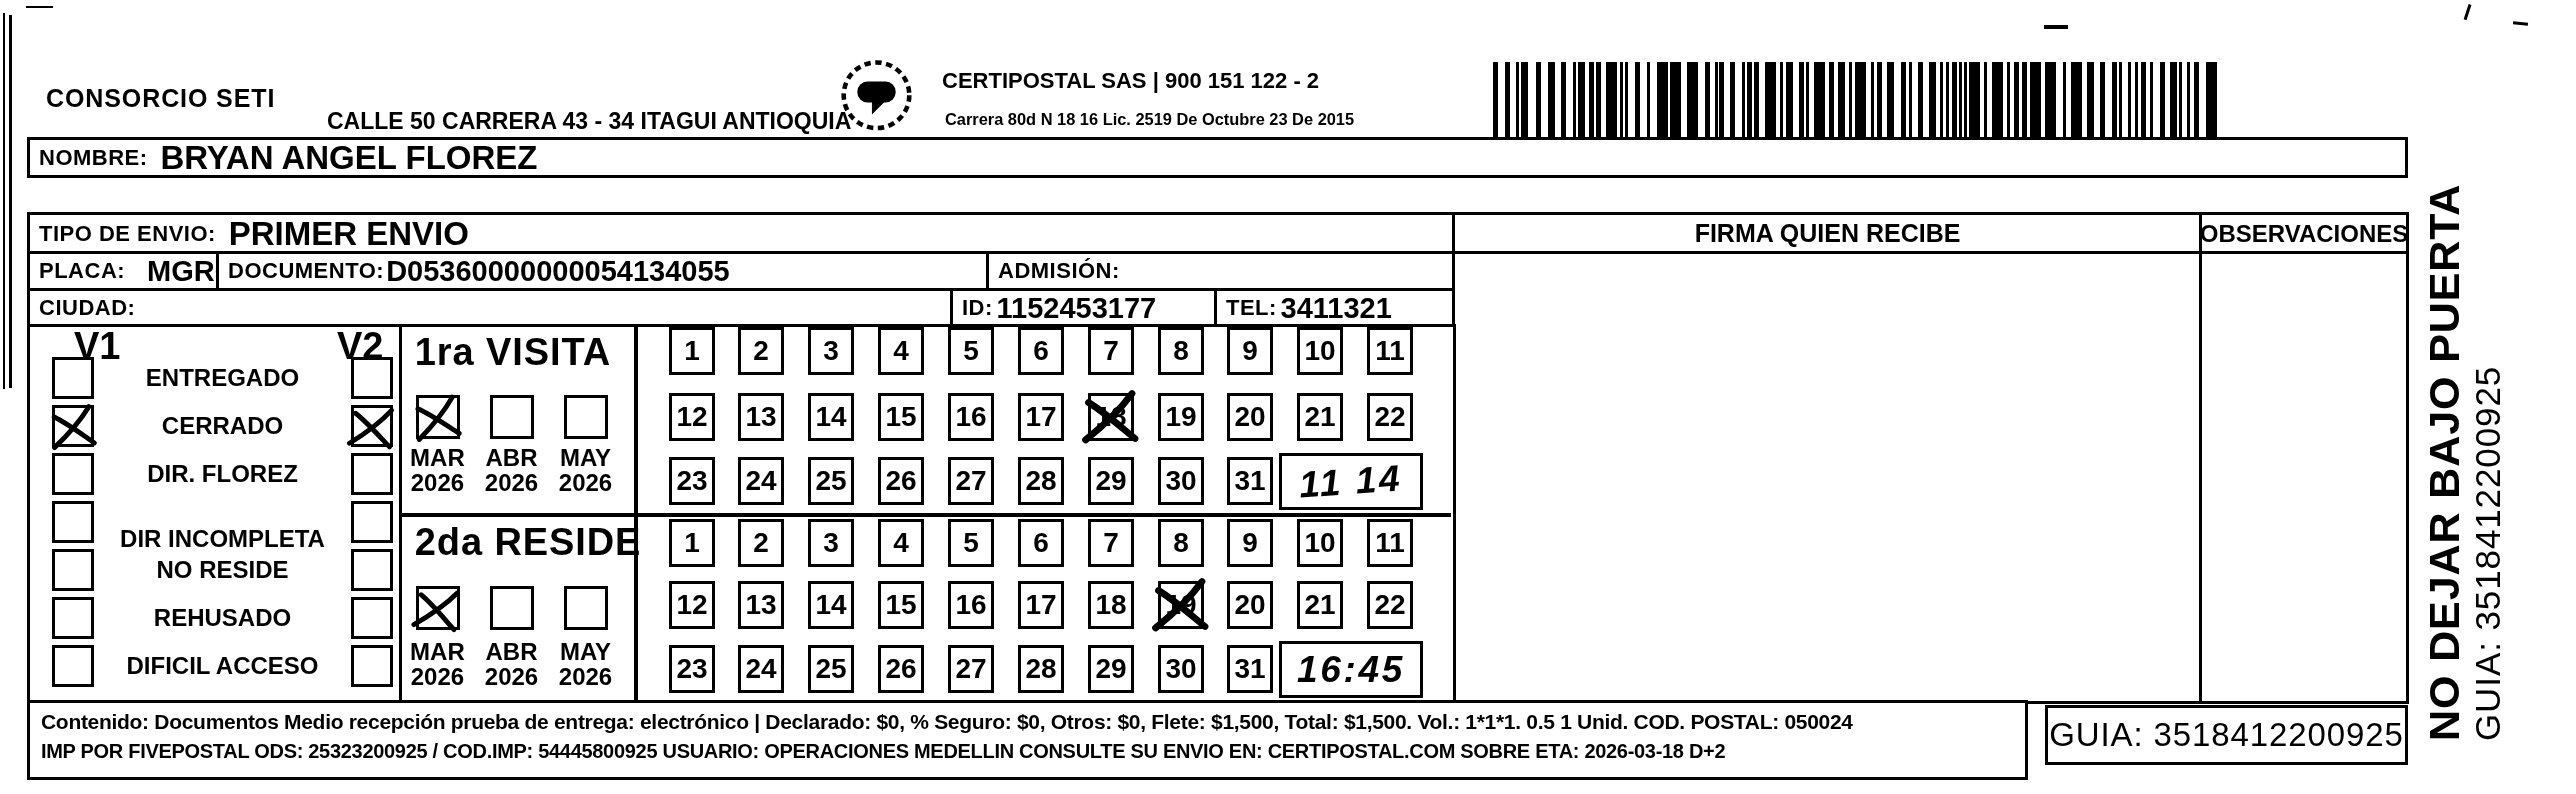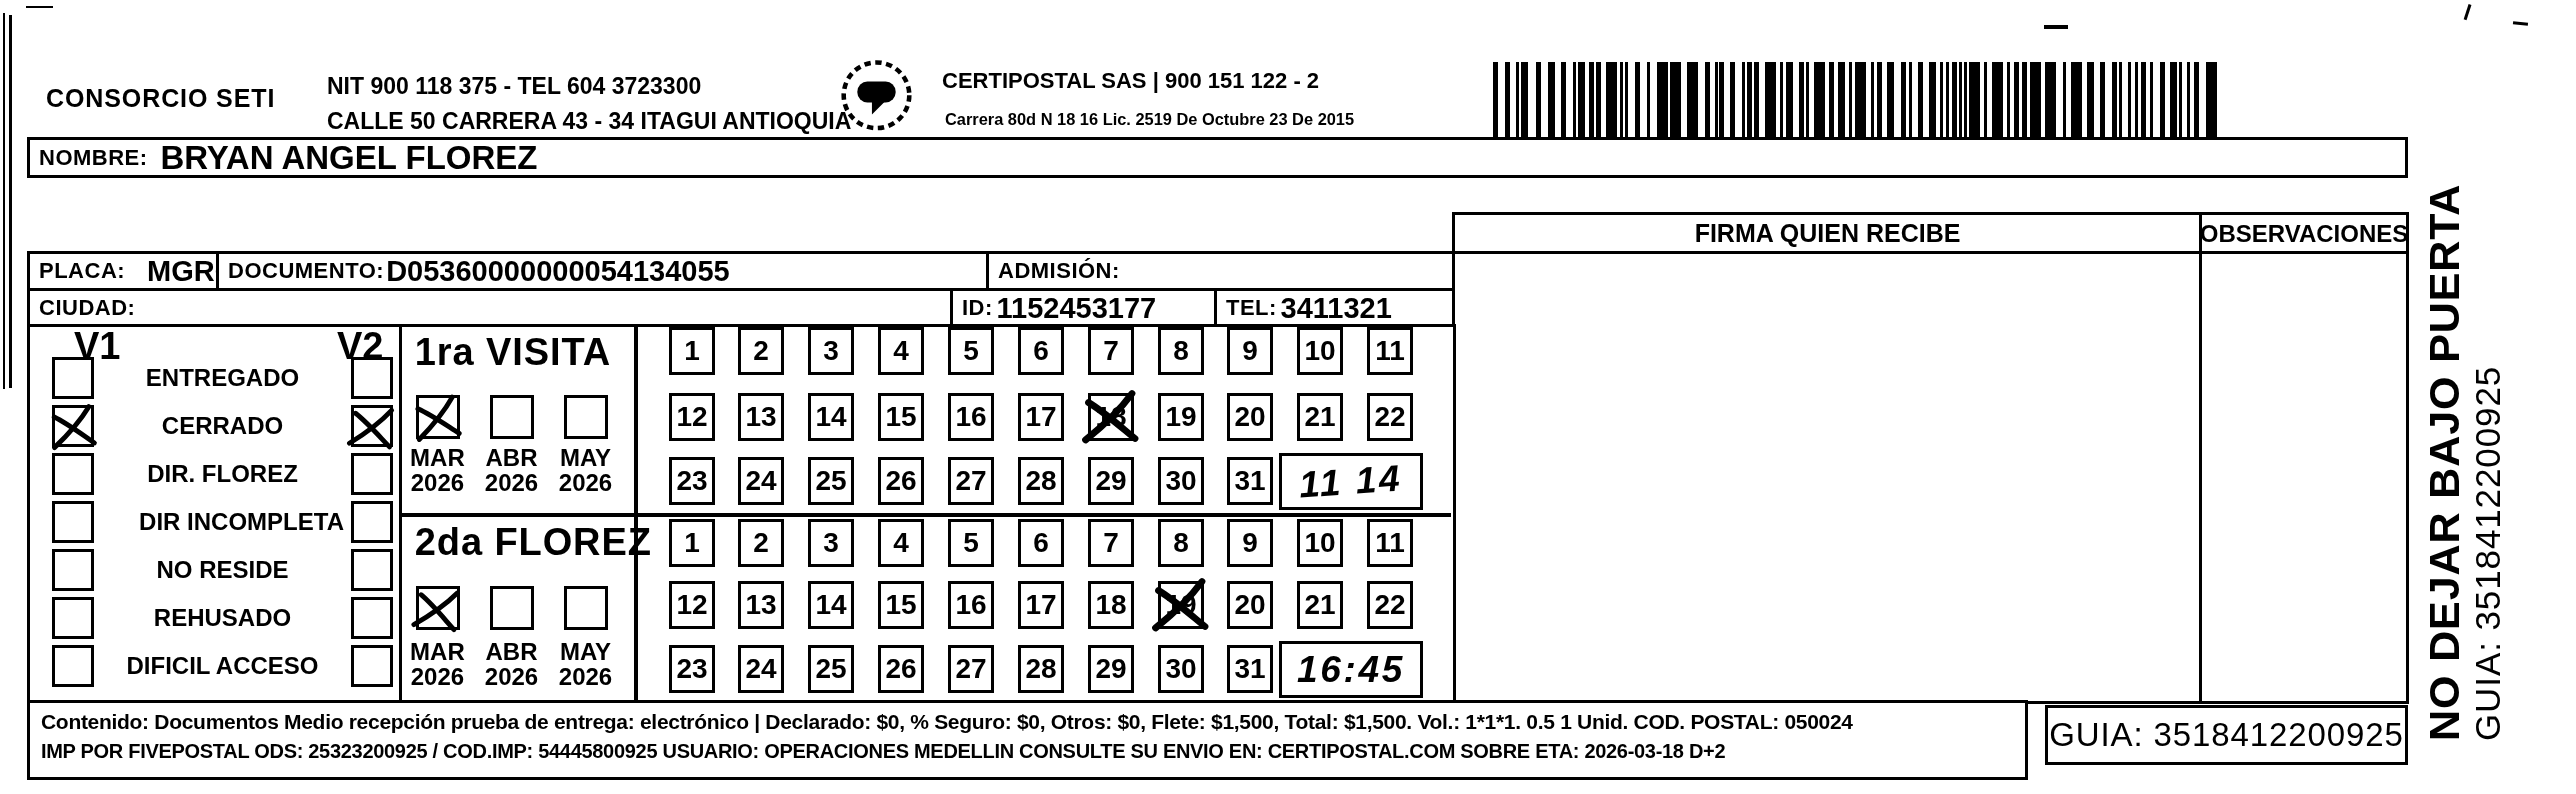--- a/index.html
+++ b/index.html
@@ -38,21 +38,20 @@
 <div class="sheet">
 
   <div class="vline" style="left:2.7px;top:12.8px;width:2.7px;height:376px"></div>
   <div class="vline" style="left:9px;top:14.6px;width:2.7px;height:373px"></div>
   <div class="vline" style="left:2044px;top:25px;width:24px;height:3.7px"></div>
   <div class="vline" style="left:2513px;top:22px;width:14.6px;height:2.7px;transform:rotate(6deg)"></div>
   <div class="vline" style="left:2466px;top:3.7px;width:2.7px;height:16.4px;transform:rotate(18deg)"></div>
   <div class="vline" style="left:25.6px;top:5.5px;width:27px;height:2.7px"></div>
 
   <div class="abs" style="left:46px;top:84px;font-size:25px;font-weight:bold;letter-spacing:0.9px">CONSORCIO SETI</div>
-  <div class="abs" style="left:327px;top:73px;font-size:23px;font-weight:bold">NIT 900 118 375 - TEL 604 3723300</div>
   <div class="abs" style="left:327px;top:108px;font-size:23px;font-weight:bold">CALLE 50 CARRERA 43 - 34 ITAGUI ANTIOQUIA</div>
 
   <svg class="abs" style="left:838px;top:57px" width="77" height="82" viewBox="0 0 84 90">
     <circle cx="42" cy="42" r="36" fill="none" stroke="#000" stroke-width="5" stroke-dasharray="7 5"></circle>
     <rect x="21" y="27" width="42" height="23" rx="11" fill="#000"></rect>
     <path d="M37 48 L37 63 L51 49 Z" fill="#000"></path>
   </svg>
   <div class="logo-text" style="left:820px;top:144px;width:113px">CERTIPOSTAL</div>
   <div class="dotline" style="left:822px;top:164px;width:110px"></div>
 
@@ -133,20 +132,26 @@
       <div class="bar" style="left: 701px; width: 4.6px;"></div>
       <div class="bar" style="left: 713px; width: 11px;"></div>
     </div>
 
   <div class="box" style="left:27px;top:137px;width:2381px;height:41px">
     <div class="flexrow">
       <span class="lab">NOMBRE:</span>
       <span class="val">BRYAN ANGEL FLOREZ</span>
     </div>
   </div>
+  <div class="box" style="left:27px;top:212px;width:1428px;height:43px">
+    <div class="flexrow">
+      <span class="lab">TIPO DE ENVIO:</span>
+      <span class="val">PRIMER ENVIO</span>
+    </div>
+  </div>
 
   <div class="box hdr-cell" style="left:1452px;top:212px;width:751px;height:43px">
     <span>FIRMA QUIEN RECIBE</span>
   </div>
   <div class="box hdr-cell" style="left:2199px;top:212px;width:210px;height:43px;font-size:24px">
     <span>OBSERVACIONES</span>
   </div>
   <div class="box" style="left:1452px;top:251px;width:751px;height:453px"></div>
   <div class="box" style="left:2199px;top:251px;width:210px;height:453px"></div>
 
@@ -203,39 +208,39 @@
         <div class="cb" style="left: 321px; top: 78px;">
           <svg viewBox="0 0 40 40" class="xsvg" style="inset: -6.4px; transform: rotate(7deg);">
             <path d="M5 11 C 15 17, 25 26, 36 35" fill="none" stroke="#000" stroke-width="4" stroke-linecap="round"></path>
             <path d="M34 5 C 26 16, 13 28, 3 36" fill="none" stroke="#000" stroke-width="4" stroke-linecap="round"></path>
           </svg>
         </div>
         <div class="cb" style="left: 22px; top: 126px;"></div>
         <div class="opt-label" style="top: 133px;">DIR. FLOREZ</div>
         <div class="cb" style="left: 321px; top: 126px;"></div>
         <div class="cb" style="left: 22px; top: 174px;"></div>
-        <div class="opt-label" style="top: 181px; text-align: right;">DIR INCOMPLETA</div>
+        <div class="opt-label" style="top: 198px;">DIR INCOMPLETA</div>
         <div class="cb" style="left: 321px; top: 174px;"></div>
         <div class="cb" style="left: 22px; top: 222px;"></div>
         <div class="opt-label" style="top: 229px;">NO RESIDE</div>
         <div class="cb" style="left: 321px; top: 222px;"></div>
         <div class="cb" style="left: 22px; top: 270px;"></div>
         <div class="opt-label" style="top: 277px;">REHUSADO</div>
         <div class="cb" style="left: 321px; top: 270px;"></div>
         <div class="cb" style="left: 22px; top: 318px;"></div>
         <div class="opt-label" style="top: 325px;">DIFICIL ACCESO</div>
         <div class="cb" style="left: 321px; top: 318px;"></div>
       </div>
   </div>
 
   <div class="box" style="left:399px;top:324px;width:1057px;height:380px">
     <div class="vline" style="left:232px;top:0;width:3.7px;height:373px"></div>
     <div class="vline" style="left:0;top:186px;width:1049px;height:3.7px"></div>
     <div class="vtitle" style="left:12.8px;top:3.7px">1ra VISITA</div>
-    <div class="vtitle" style="left:12.8px;top:194px">2da FLOREZ</div>
+    <div class="vtitle" style="left:12.8px;top:194px">2da RESIDE</div>
     <div class="abs" id="visits-box" style="inset:0">
         <div class="cb" style="left: 13.7px; top: 68px; width: 44px; height: 44px;">
           <svg viewBox="0 0 40 40" class="xsvg" style="inset: -5.5px; transform: rotate(-7deg);">
             <path d="M5 11 C 15 17, 25 26, 36 35" fill="none" stroke="#000" stroke-width="4" stroke-linecap="round"></path>
             <path d="M34 5 C 26 16, 13 28, 3 36" fill="none" stroke="#000" stroke-width="4" stroke-linecap="round"></path>
           </svg>
         </div>
         <div class="mlabel" style="left: 0.9px; top: 117px;">MAR</div>
         <div class="mlabel" style="left: 0.9px; top: 142px;">2026</div>
         <div class="cb" style="left: 88px; top: 68px; width: 44px; height: 44px;"></div>

